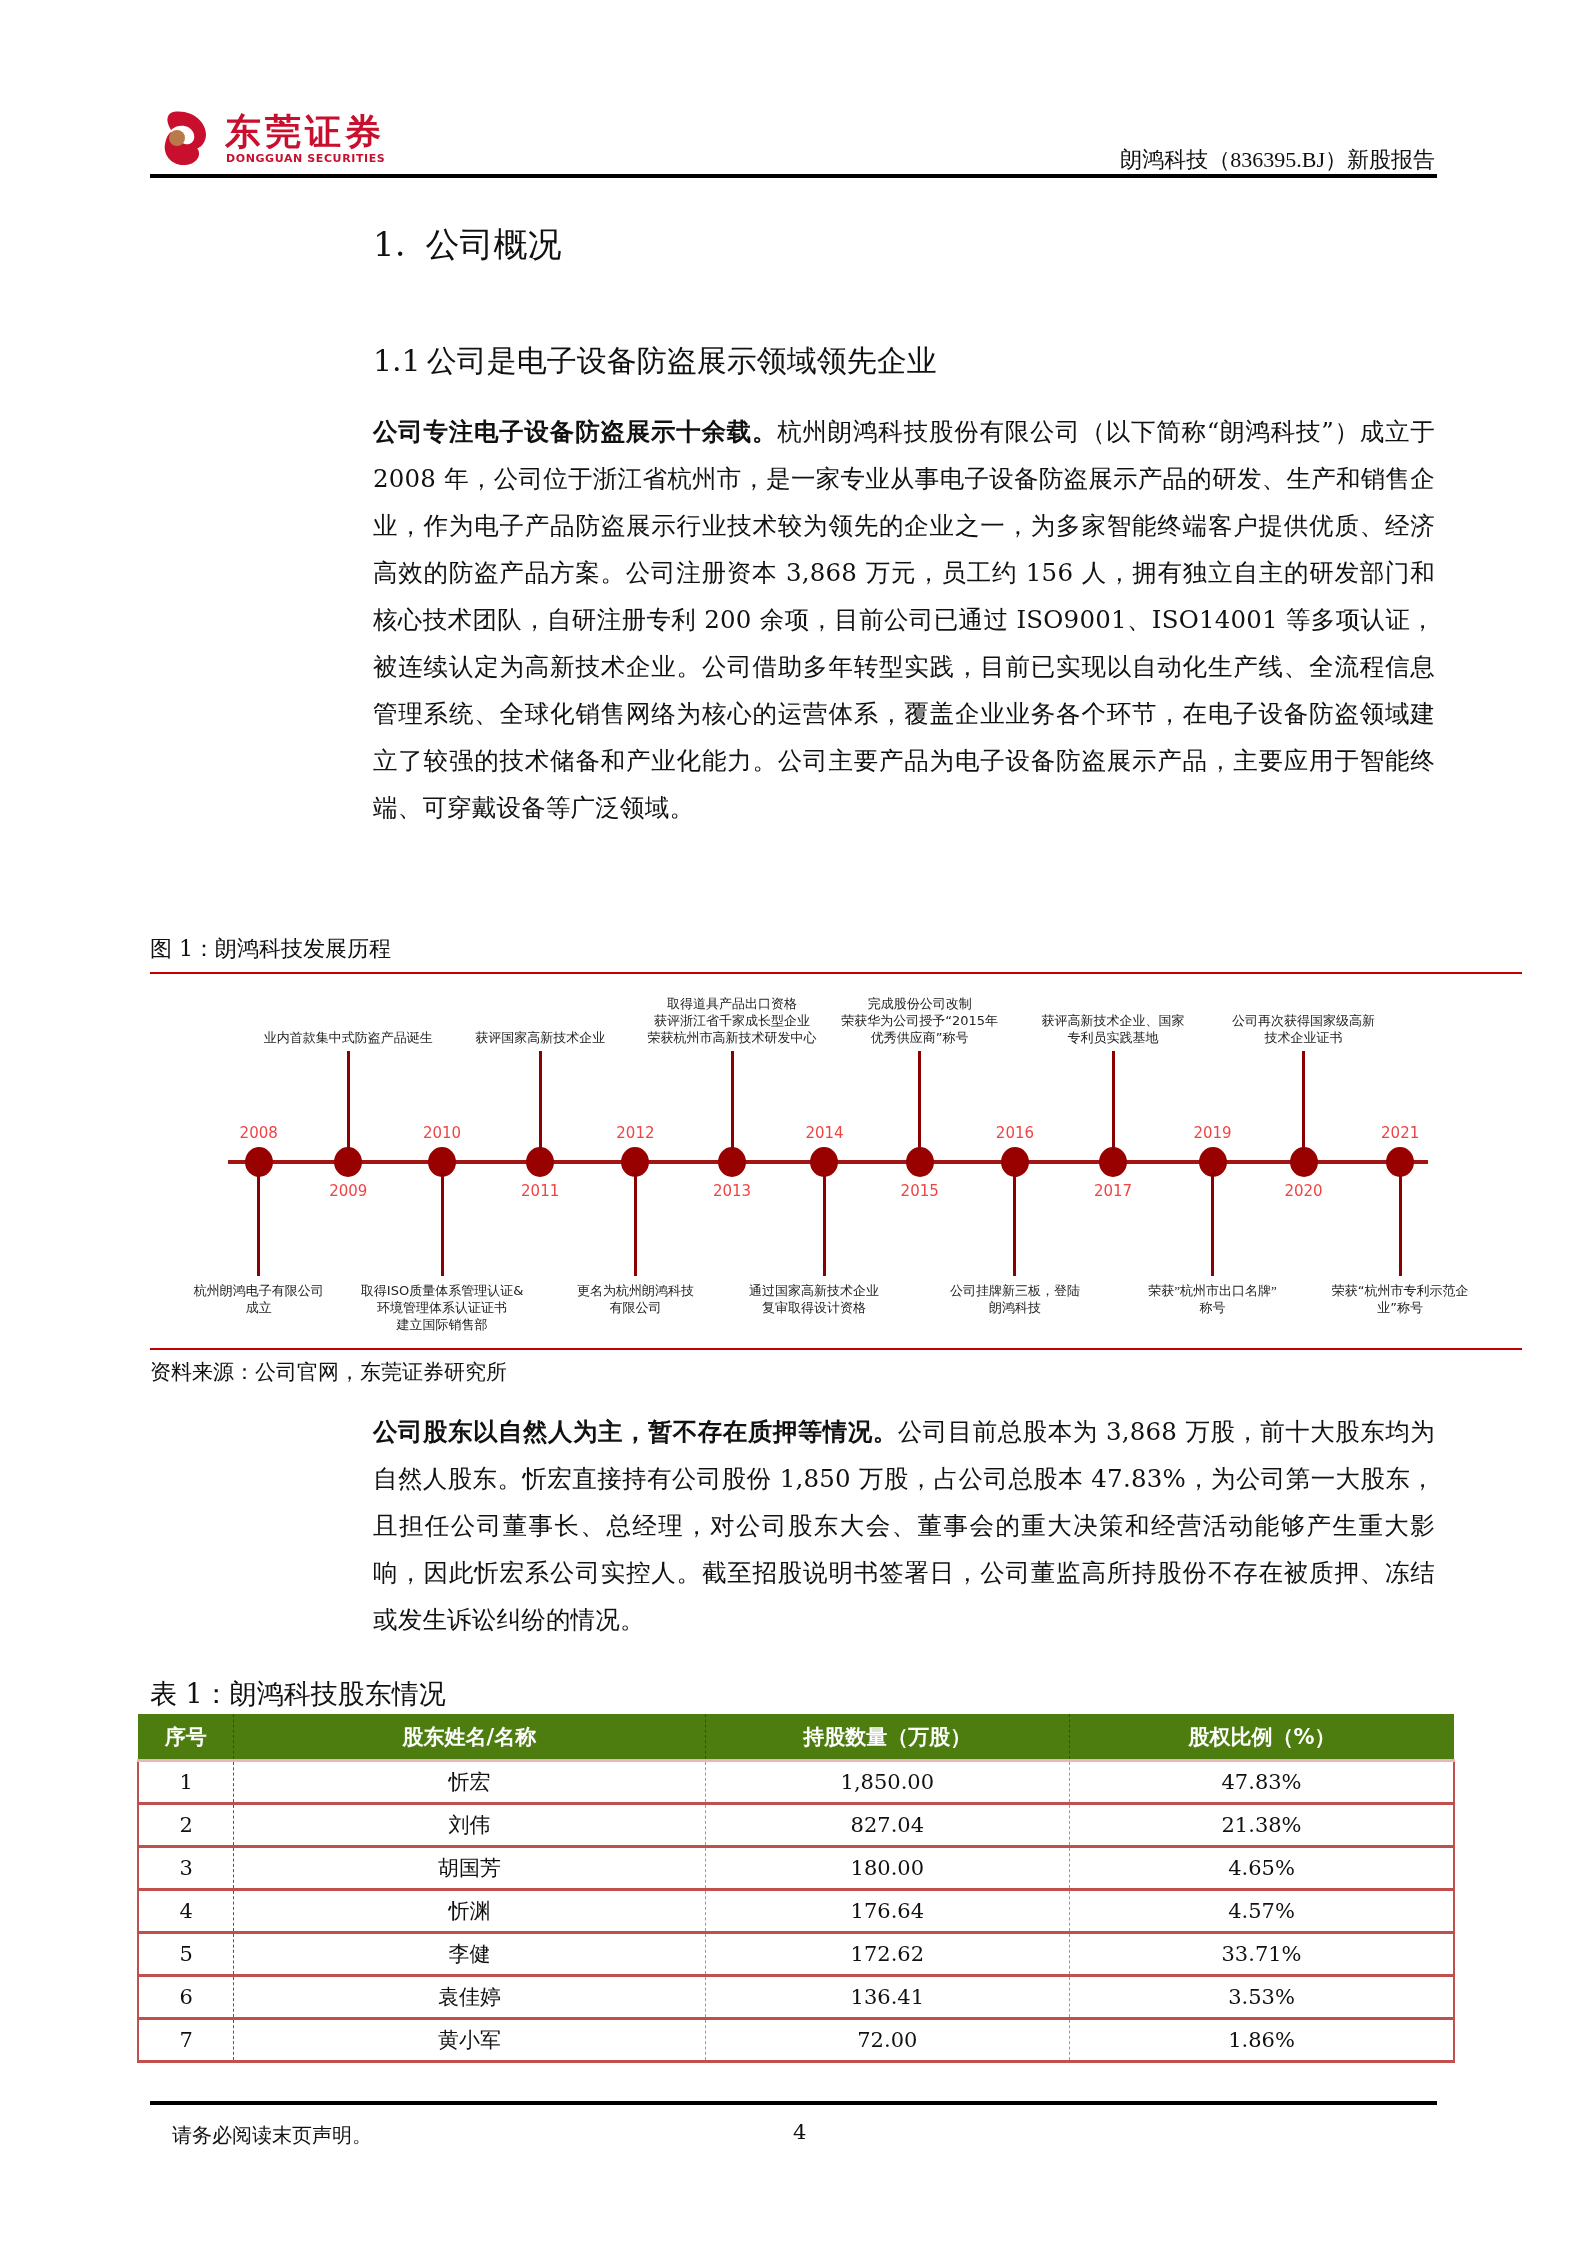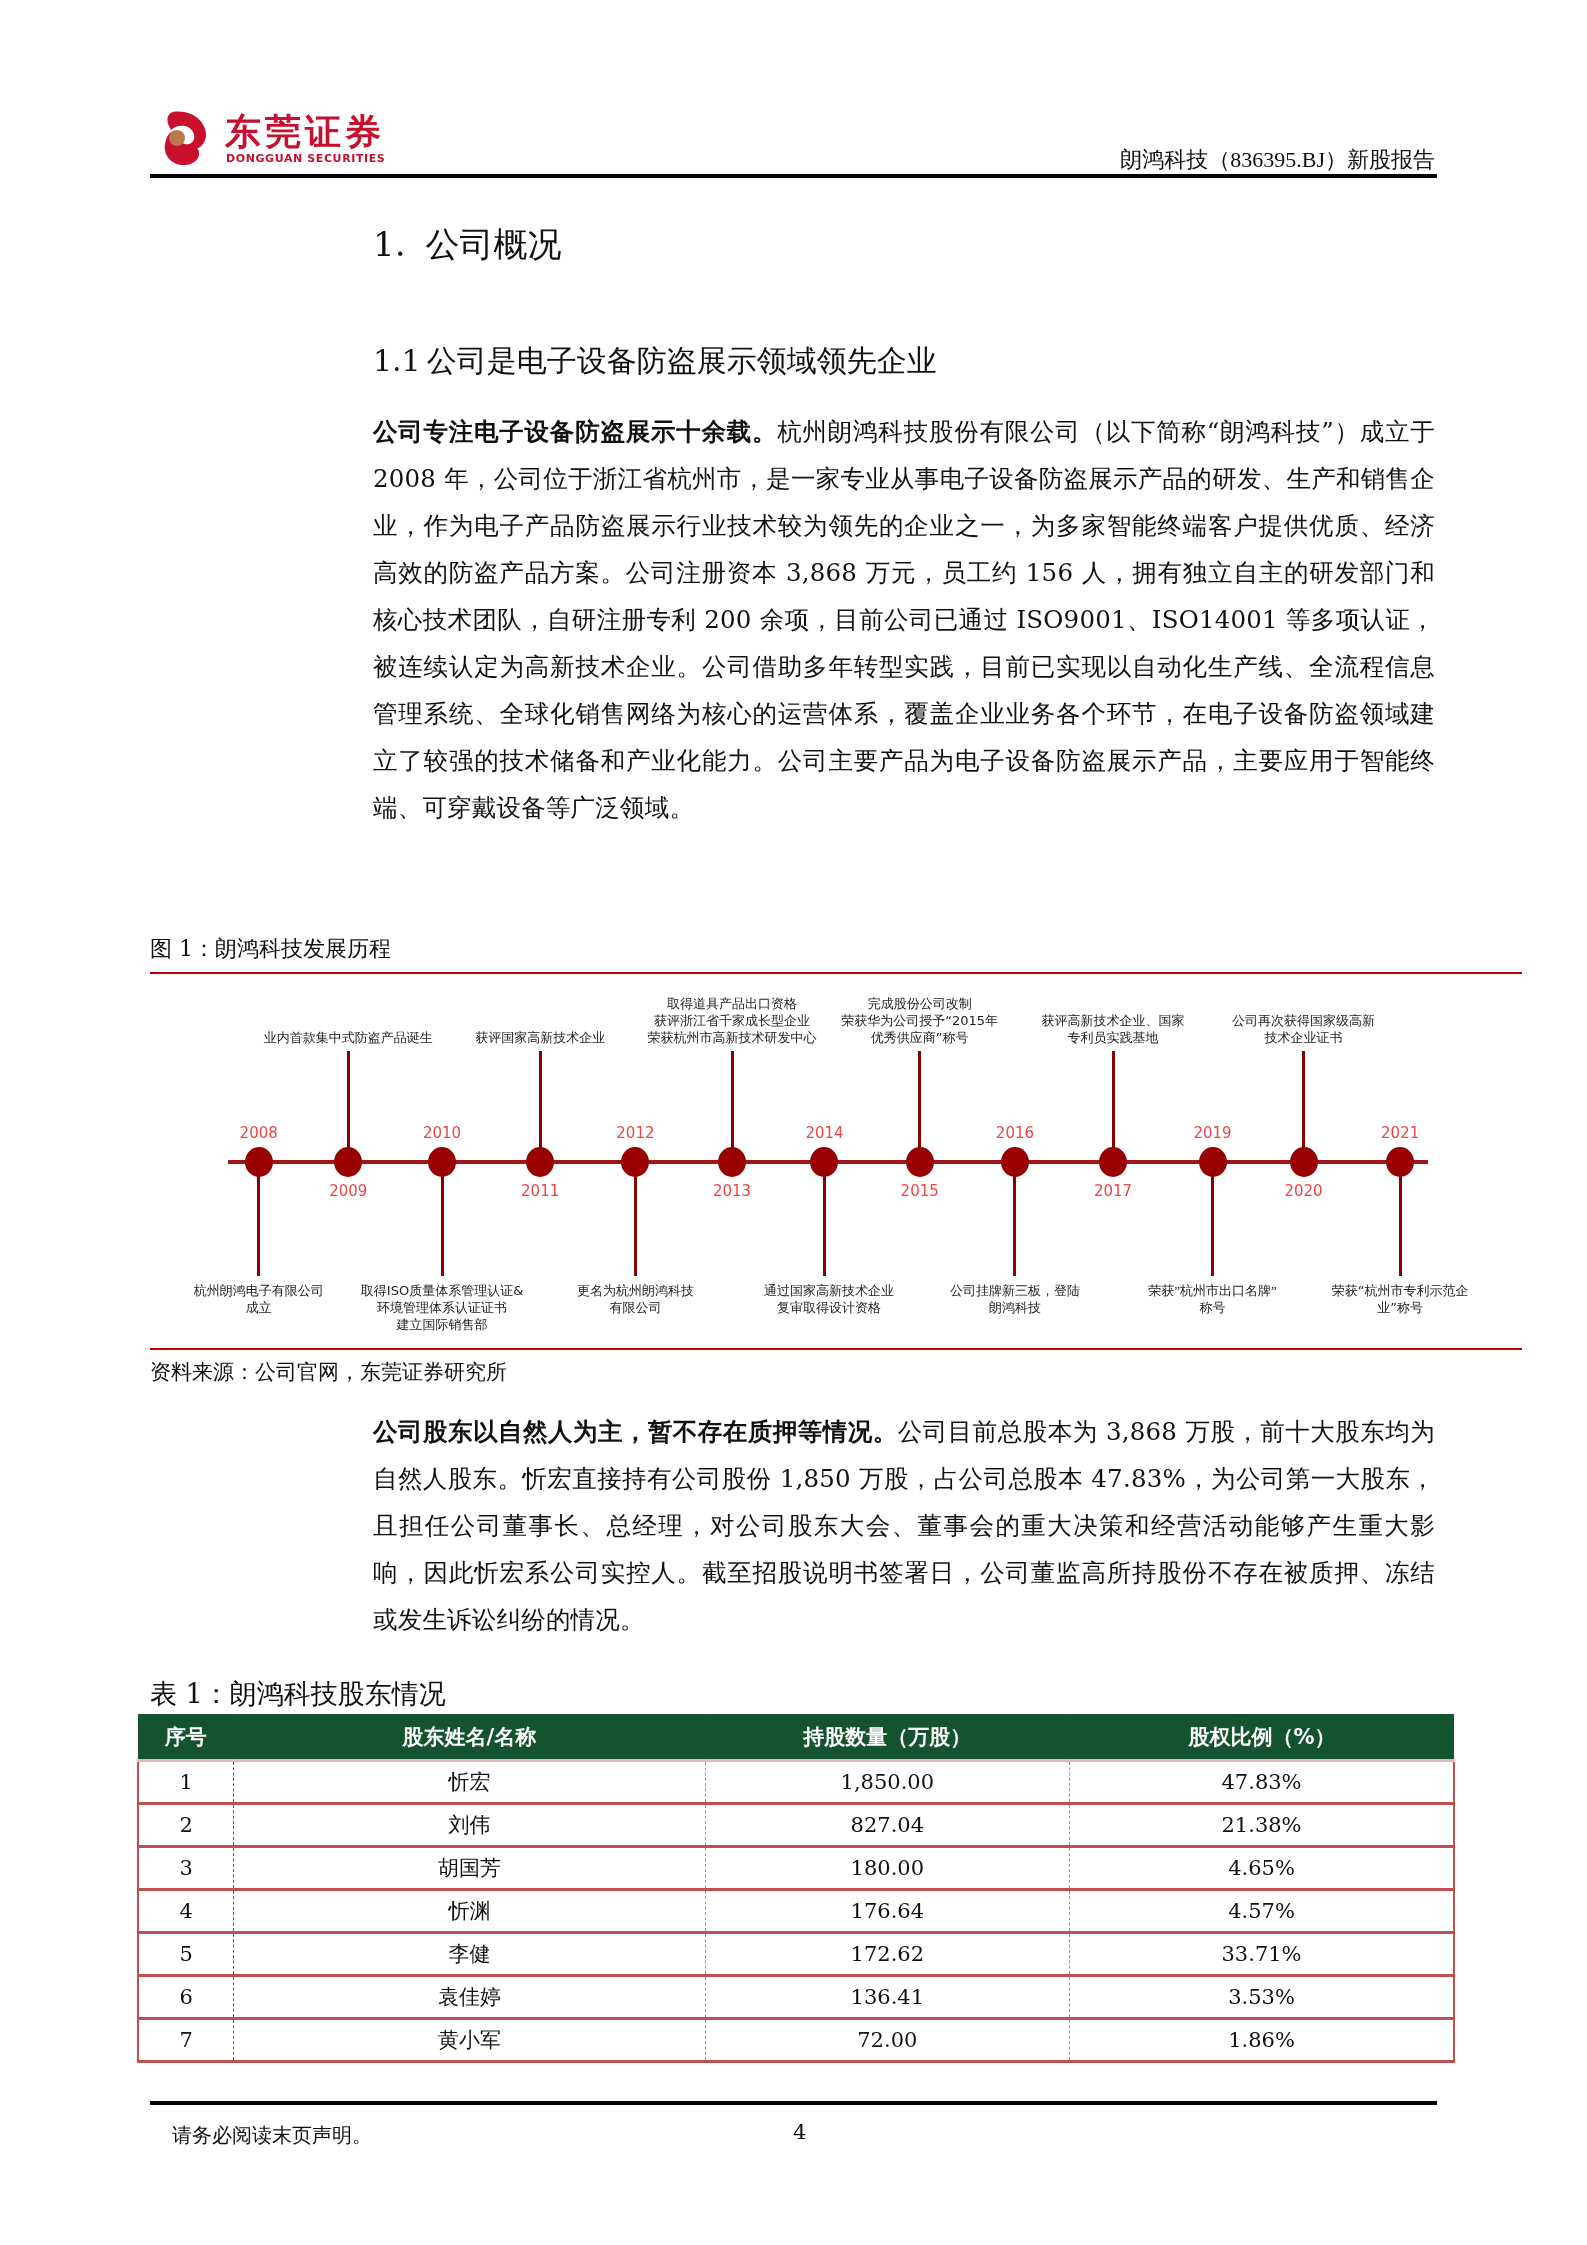--- a/index.html
+++ b/index.html
@@ -42,21 +42,21 @@
   .tl-year { position: absolute; font-family: "DejaVu Sans", sans-serif; font-size: 15px; color: #ef4444; transform: translateX(-50%); }
   .tl-year.up { top: 148px; }
   .tl-year.down { top: 206px; }
   .tl-label { position: absolute; font-family: "DejaVu Sans", sans-serif; font-size: 13px; line-height: 17px; color: #222; text-align: center; transform: translateX(-50%); white-space: pre; }
   .tl-label.top { bottom: 300px; }
   .tl-label.bottom { top: 306px; }
 
   
   .tbl-caption { left: 150px; top: 1676px; font-size: 27px; }
   table.sh { position: absolute; left: 137px; top: 1714px; width: 1318px; border-collapse: collapse; font-size: 21px; }
-  table.sh th { background: #14532d; color: #fff; font-family: "DejaVu Sans", sans-serif; font-weight: bold; height: 43px; font-size: 21px; border-right: 1px dashed #7a2b29; }
+  table.sh th { background: #4d7c0f; color: #fff; font-family: "DejaVu Sans", sans-serif; font-weight: bold; height: 43px; font-size: 21px; border-right: 1px dashed #7a2b29; }
   table.sh th:last-child { border-right: none; }
   table.sh td { height: 40px; text-align: center; border-bottom: 3px solid #c0504d; border-right: 1px dashed #999; padding: 0; }
   table.sh td:last-child { border-right: none; }
   table.sh tr td:first-child { border-left: 2px solid #c0504d; border-right: 1px dashed #555; }
   table.sh tr td:last-child { border-right: 2px solid #c0504d; }
   table.sh tbody tr:first-child td { border-top: 3px solid #e7b8b7; }
 
   
   .footer-rule { left: 150px; top: 2101px; width: 1287px; height: 4px; background: #000; }
   .footer-note { left: 172px; top: 2122px; font-size: 20px; font-family: "DejaVu Sans", sans-serif; }
@@ -118,21 +118,21 @@
 有限公司</div>
     <div class="tl-dot" style="left: 582.072px;"></div>
     <div class="tl-stem-up" style="left: 582.072px;"></div>
     <div class="tl-year down" style="left: 582.072px;">2013</div>
     <div class="tl-label top" style="left: 582.072px;">取得道具产品出口资格
 获评浙江省千家成长型企业
 荣获杭州市高新技术研发中心</div>
     <div class="tl-dot" style="left: 674.47px;"></div>
     <div class="tl-stem-down" style="left: 674.47px;"></div>
     <div class="tl-year up" style="left: 674.47px;">2014</div>
-    <div class="tl-label bottom" style="left: 679px;">通过国家高新技术企业
+    <div class="tl-label bottom" style="left: 664px;">通过国家高新技术企业
 复审取得设计资格</div>
     <div class="tl-dot" style="left: 769.711px;"></div>
     <div class="tl-stem-up" style="left: 769.711px;"></div>
     <div class="tl-year down" style="left: 769.711px;">2015</div>
     <div class="tl-label top" style="left: 769.711px;">完成股份公司改制
 荣获华为公司授予“2015年
 优秀供应商”称号</div>
     <div class="tl-dot" style="left: 864.951px;"></div>
     <div class="tl-stem-down" style="left: 864.951px;"></div>
     <div class="tl-year up" style="left: 864.951px;">2016</div>

